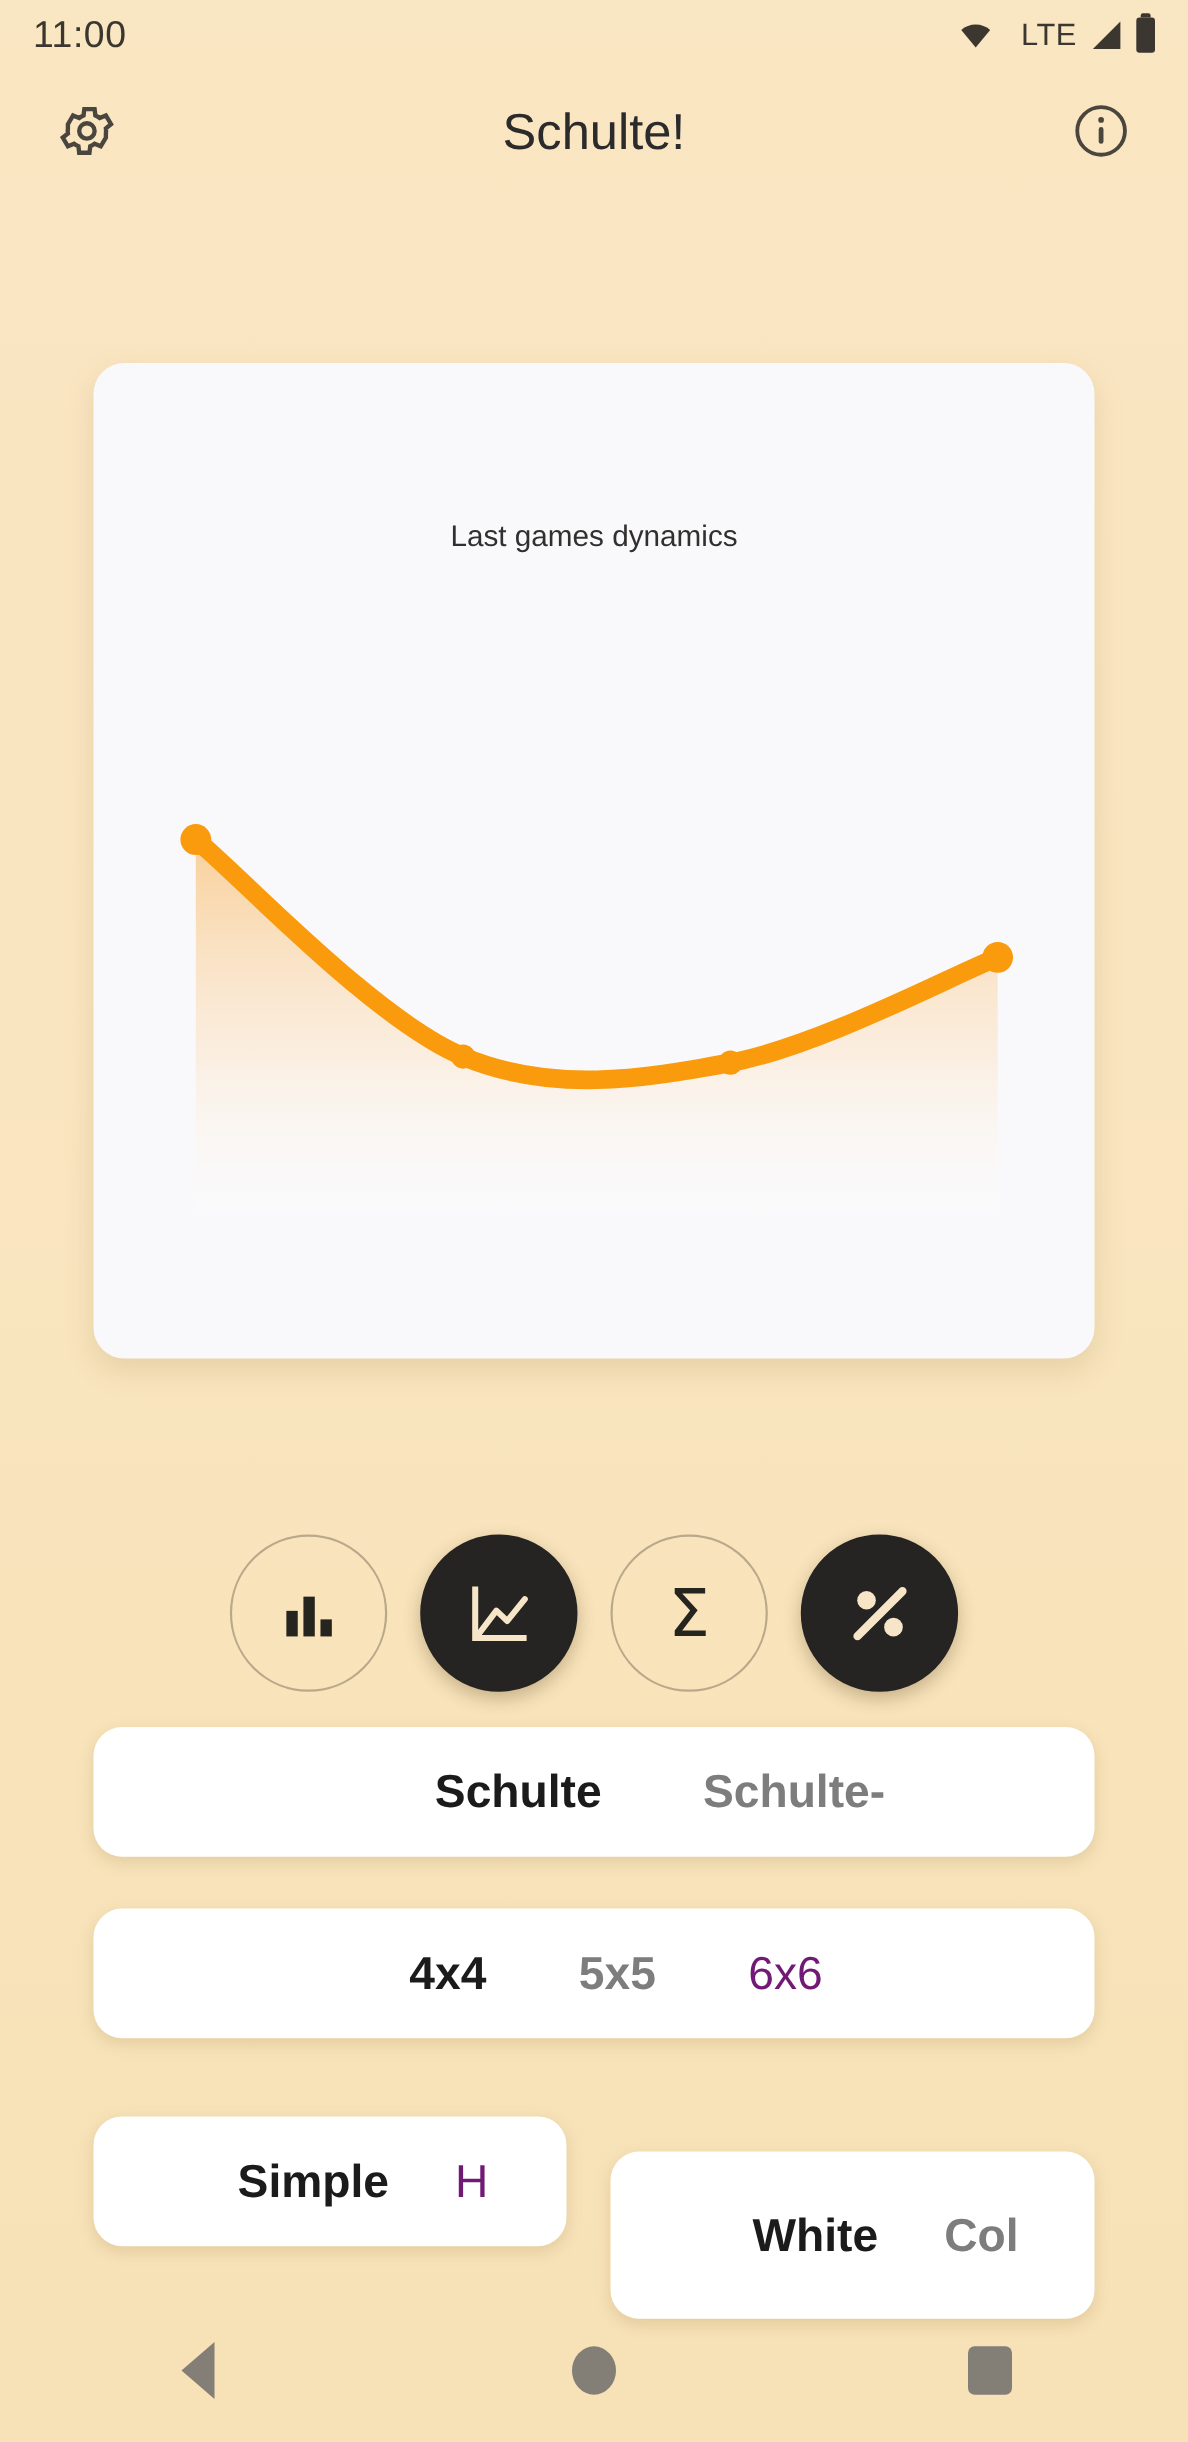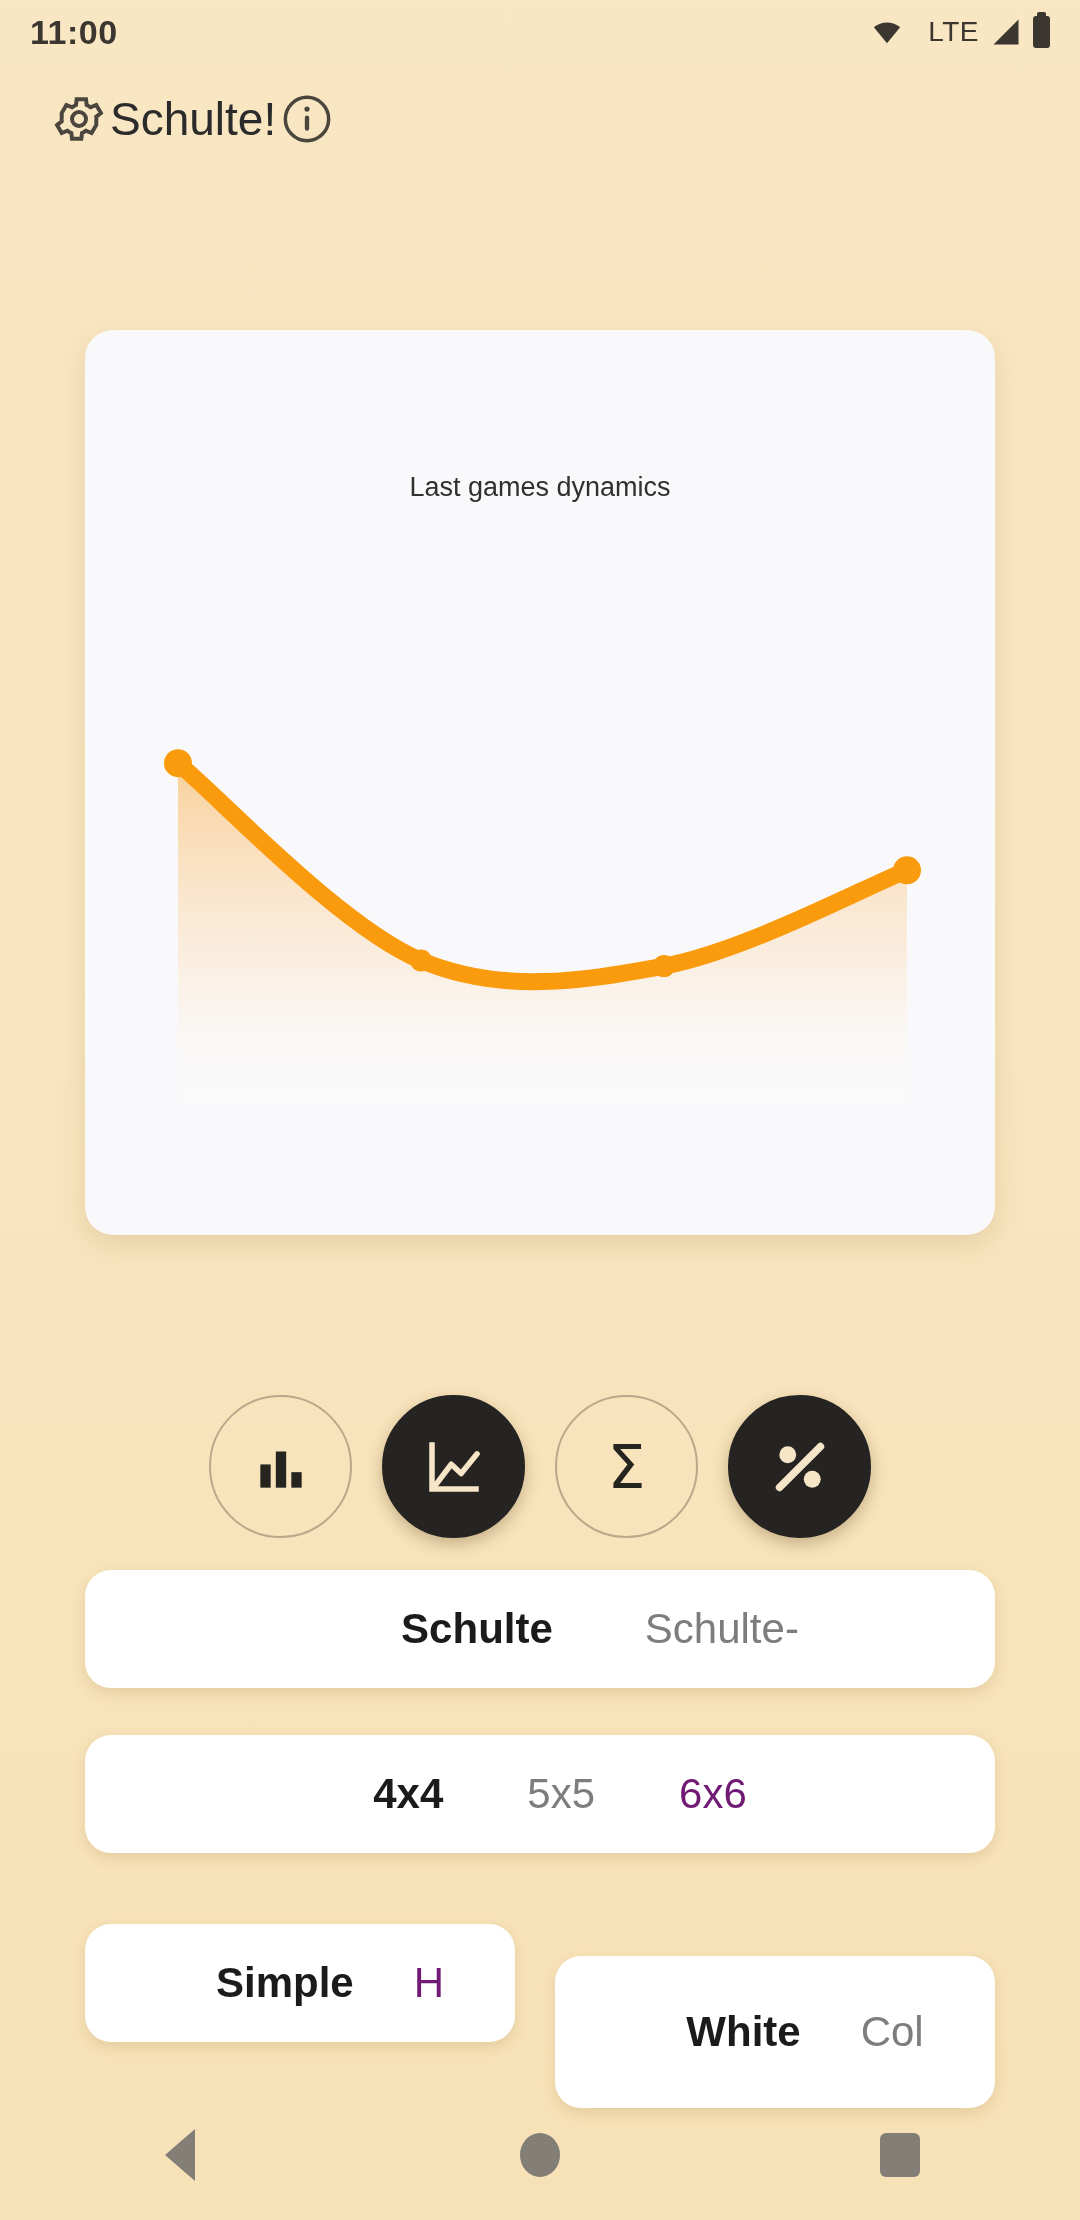--- a/index.html
+++ b/index.html
@@ -13,32 +13,32 @@
     position:relative; width:1080px; height:2220px;
     background:linear-gradient(180deg,#f9e6c2 0%, #f9e5bf 45%, #f7e1b6 100%);
   }
 
   
   .statusbar {
     position:absolute; top:0; left:0; width:1080px; height:64px;
     display:flex; align-items:center; justify-content:space-between;
     padding:0 30px;
   }
-  .status-clock { font-size:34px; color:#3b3730; letter-spacing:0.5px;font-weight:bold; }
+  .status-clock { font-size:34px; color:#3b3730; letter-spacing:0.5px; }
   .status-icons { display:flex; align-items:center; gap:12px; }
   .ico-wifi { width:30px; height:30px; }
   .status-lte { font-size:28px; color:#3b3730; letter-spacing:0.5px;margin-left:14px; }
   .ico-signal { width:30px; height:28px; }
   .ico-batt { width:17px; height:32px; background:#3b3730; border-radius:3px; position:relative; }
   .ico-batt:before { content:""; position:absolute; top:-4px; left:4px; width:9px; height:4px; background:#3b3730; border-radius:2px 2px 0 0; }
 
   
   .appbar {
     position:absolute; top:64px; left:0; width:1080px; height:110px;
-    display:flex; align-items:center; 
+    display:flex; align-items:center; justify-content:space-between;
     padding:0 48px;
   }
   .appbar-title { font-size:46px; color:#2b2b2b; font-weight:400; }
   .icon-btn { width:62px; height:62px; display:flex; align-items:center; justify-content:center; }
 
   
   .card {
     position:absolute; left:85px; top:330px; width:910px; height:905px;
     background:#f9f9fb; border-radius:28px;
     box-shadow:0 10px 26px rgba(150,120,60,0.18);
@@ -75,21 +75,21 @@
   }
   .pill-row  { left:85px; width:910px; height:118px; }
   .pill-mode { top:1570px; }
   .pill-size { top:1735px; }
   .pill-half-left  { left:85px;  top:1900px; width:430px; height:118px;margin-top:24px; }
   .pill-half-right { left:555px; top:1956px; width:440px; height:152px; }
 
   .opts { display:flex; align-items:center; width:100%; height:100%; }
   .opt { font-size:42px; color:#701a75; white-space:nowrap; flex:0 0 auto; }
   .opt.active { color:#1b1b1b; font-weight:700; }
-  .opt.next   { color:#7d7d7d; font-weight:400; }
+  .opt.next   { color:#7d7d7d; font-weight:700; }
 
   .opts.mode { justify-content:center; gap:92px; padding-left:120px; }
   .opts.size { justify-content:center; gap:84px; padding-left:40px;border-radius:24px; }
   .opts.half { justify-content:center; gap:60px; padding-left:60px; }
 
   
   .navbar {
     position:absolute; bottom:0; left:0; width:1080px; height:130px;
     display:flex; align-items:center; justify-content:space-around;
   }

